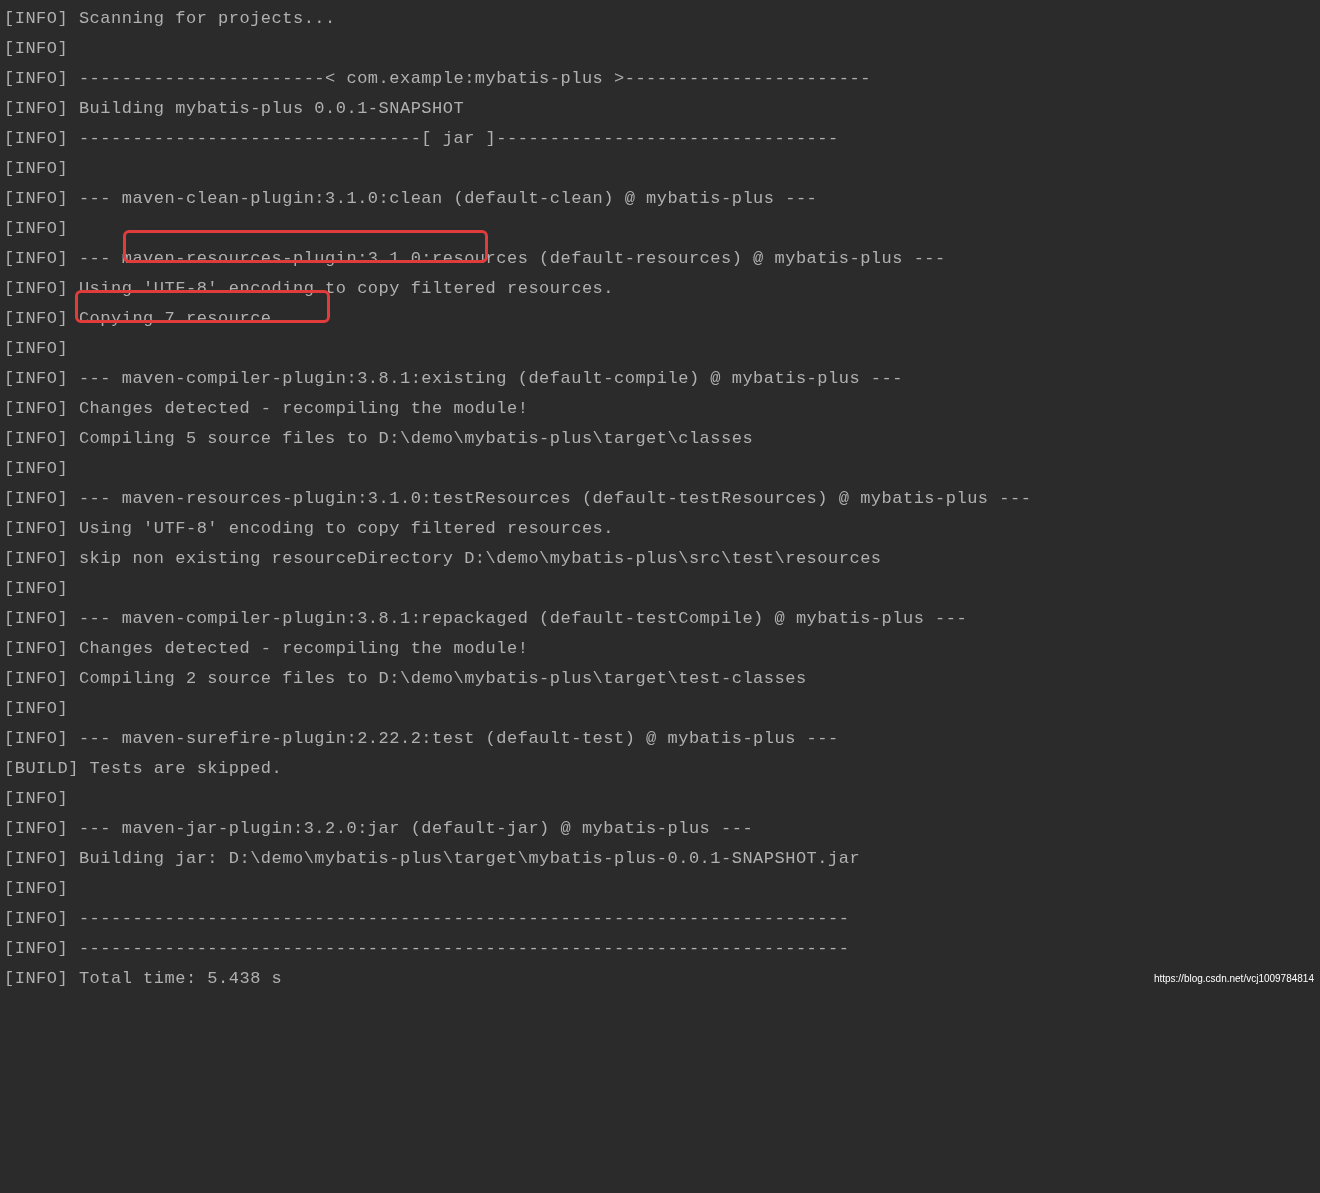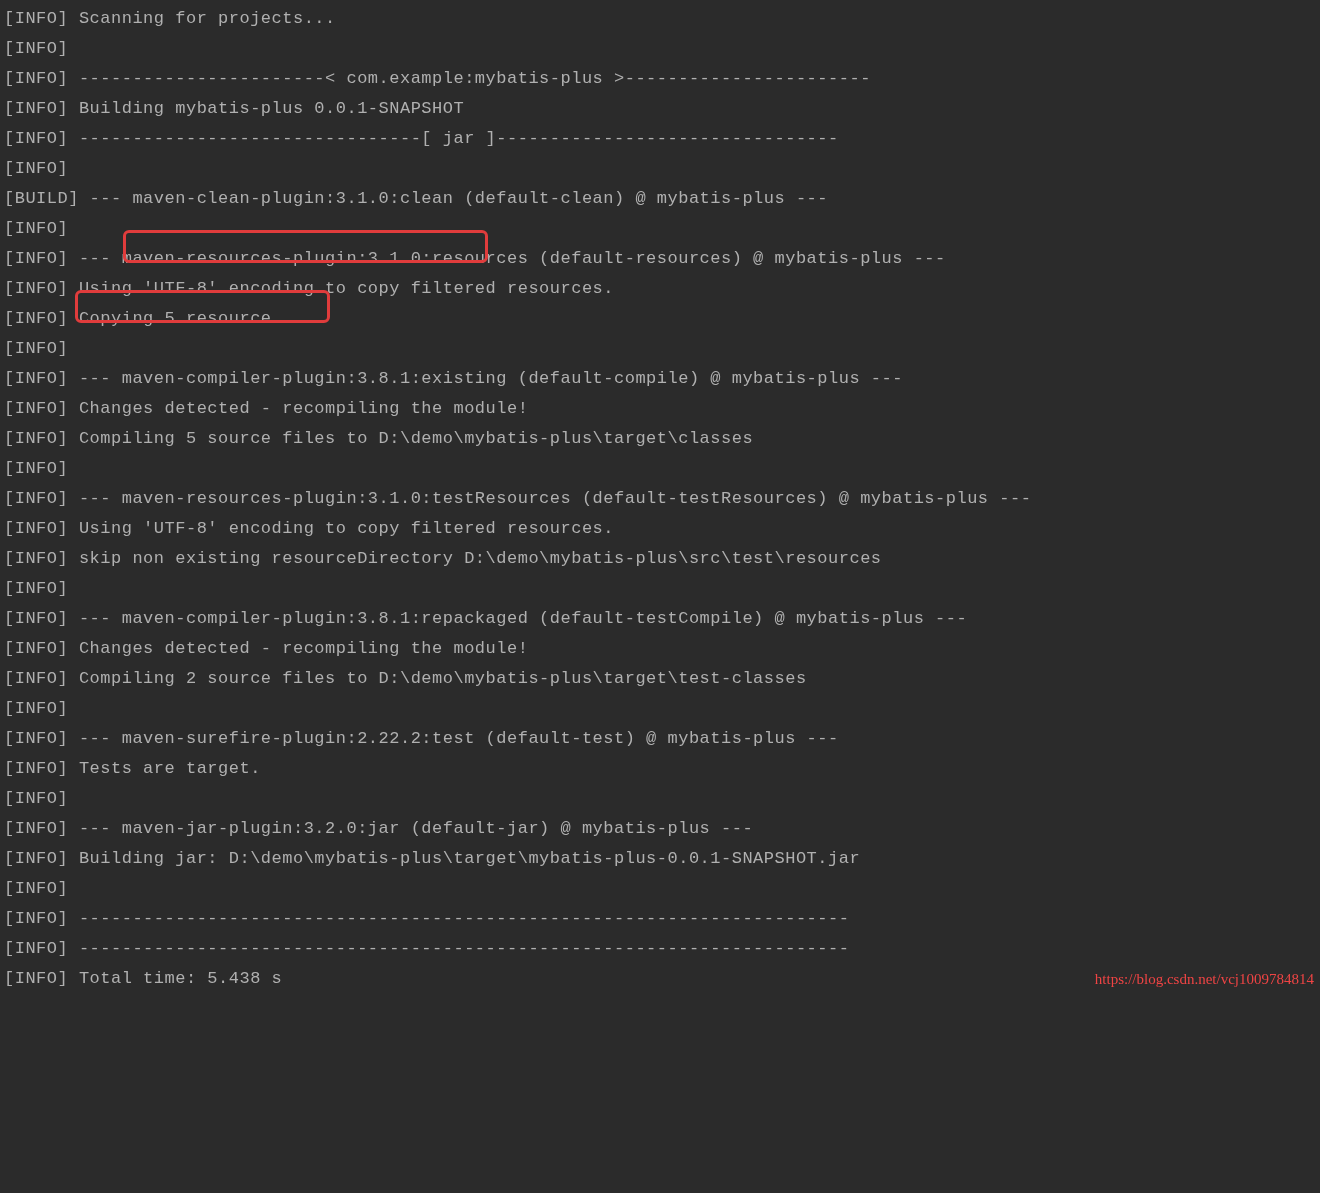--- a/index.html
+++ b/index.html
@@ -23,56 +23,56 @@
       position: absolute;
       border: 3px solid #e03c3c;
       border-radius: 6px;
       pointer-events: none;
       z-index: 10;
     }
     .watermark {
       position: absolute;
       right: 6px;
       bottom: 4px;
-      font-size: 15px;
-      color: #ef4444;
-      font-family: Liberation Serif, serif;
+      font-size: 10px;
+      color: #ffffff;
+      font-family: Liberation Sans, sans-serif;
       letter-spacing: 0;
     }
   </style>
 </head>
 <body>
 
 <div id="log-container">
     <div class="log-line">[INFO] Scanning for projects...</div>
     <div class="log-line">[INFO]</div>
     <div class="log-line">[INFO] -----------------------&lt; com.example:mybatis-plus &gt;-----------------------</div>
     <div class="log-line">[INFO] Building mybatis-plus 0.0.1-SNAPSHOT</div>
     <div class="log-line">[INFO] --------------------------------[ jar ]--------------------------------</div>
     <div class="log-line">[INFO]</div>
-    <div class="log-line">[BUILD] --- maven-clean-plugin:3.1.0:clean (default-clean) @ mybatis-plus ---</div>
+    <div class="log-line">[INFO] --- maven-clean-plugin:3.1.0:clean (default-clean) @ mybatis-plus ---</div>
     <div class="log-line">[INFO]</div>
     <div class="log-line">[INFO] --- maven-resources-plugin:3.1.0:resources (default-resources) @ mybatis-plus ---</div>
     <div class="log-line">[INFO] Using 'UTF-8' encoding to copy filtered resources.</div>
-    <div class="log-line">[INFO] Copying 5 resource</div>
+    <div class="log-line">[INFO] Copying 7 resource</div>
     <div class="log-line">[INFO]</div>
     <div class="log-line">[INFO] --- maven-compiler-plugin:3.8.1:existing (default-compile) @ mybatis-plus ---</div>
     <div class="log-line">[INFO] Changes detected - recompiling the module!</div>
     <div class="log-line">[INFO] Compiling 5 source files to D:\demo\mybatis-plus\target\classes</div>
     <div class="log-line">[INFO]</div>
     <div class="log-line">[INFO] --- maven-resources-plugin:3.1.0:testResources (default-testResources) @ mybatis-plus ---</div>
     <div class="log-line">[INFO] Using 'UTF-8' encoding to copy filtered resources.</div>
     <div class="log-line">[INFO] skip non existing resourceDirectory D:\demo\mybatis-plus\src\test\resources</div>
     <div class="log-line">[INFO]</div>
     <div class="log-line">[INFO] --- maven-compiler-plugin:3.8.1:repackaged (default-testCompile) @ mybatis-plus ---</div>
     <div class="log-line">[INFO] Changes detected - recompiling the module!</div>
     <div class="log-line">[INFO] Compiling 2 source files to D:\demo\mybatis-plus\target\test-classes</div>
     <div class="log-line">[INFO]</div>
     <div class="log-line">[INFO] --- maven-surefire-plugin:2.22.2:test (default-test) @ mybatis-plus ---</div>
-    <div class="log-line">[INFO] Tests are target.</div>
+    <div class="log-line">[BUILD] Tests are skipped.</div>
     <div class="log-line">[INFO]</div>
     <div class="log-line">[INFO] --- maven-jar-plugin:3.2.0:jar (default-jar) @ mybatis-plus ---</div>
     <div class="log-line">[INFO] Building jar: D:\demo\mybatis-plus\target\mybatis-plus-0.0.1-SNAPSHOT.jar</div>
     <div class="log-line">[INFO]</div>
     <div class="log-line">[INFO] ------------------------------------------------------------------------</div>
     <div class="log-line">[INFO] ------------------------------------------------------------------------</div>
     <div class="log-line">[INFO] Total time: 5.438 s</div>
   </div>
 
 <div id="highlights-container">

